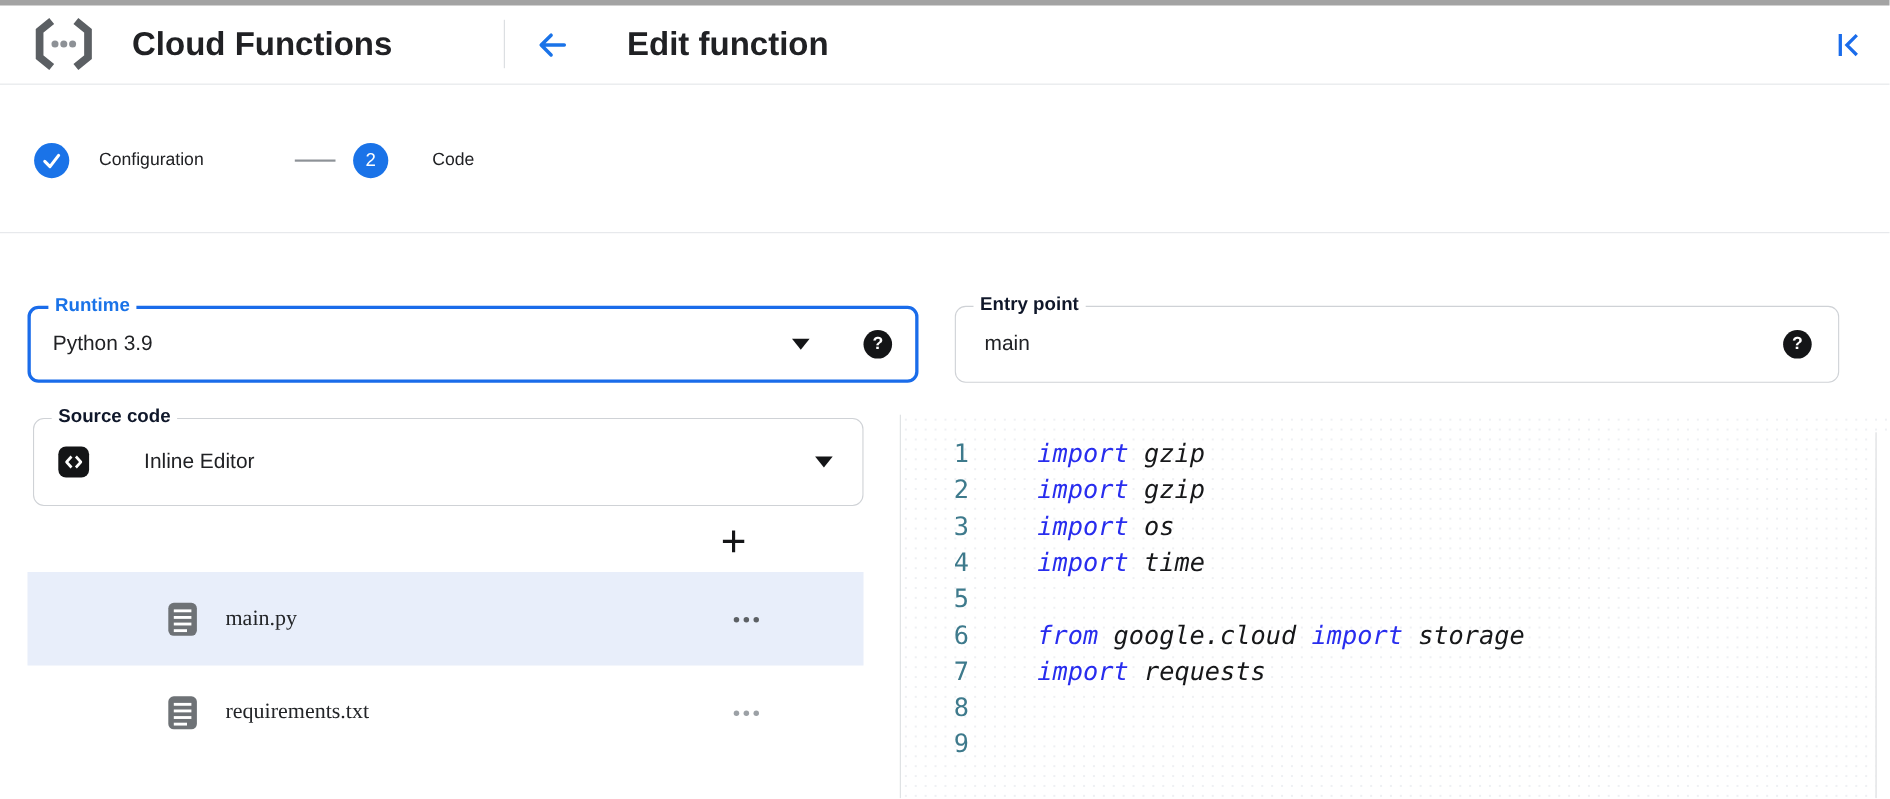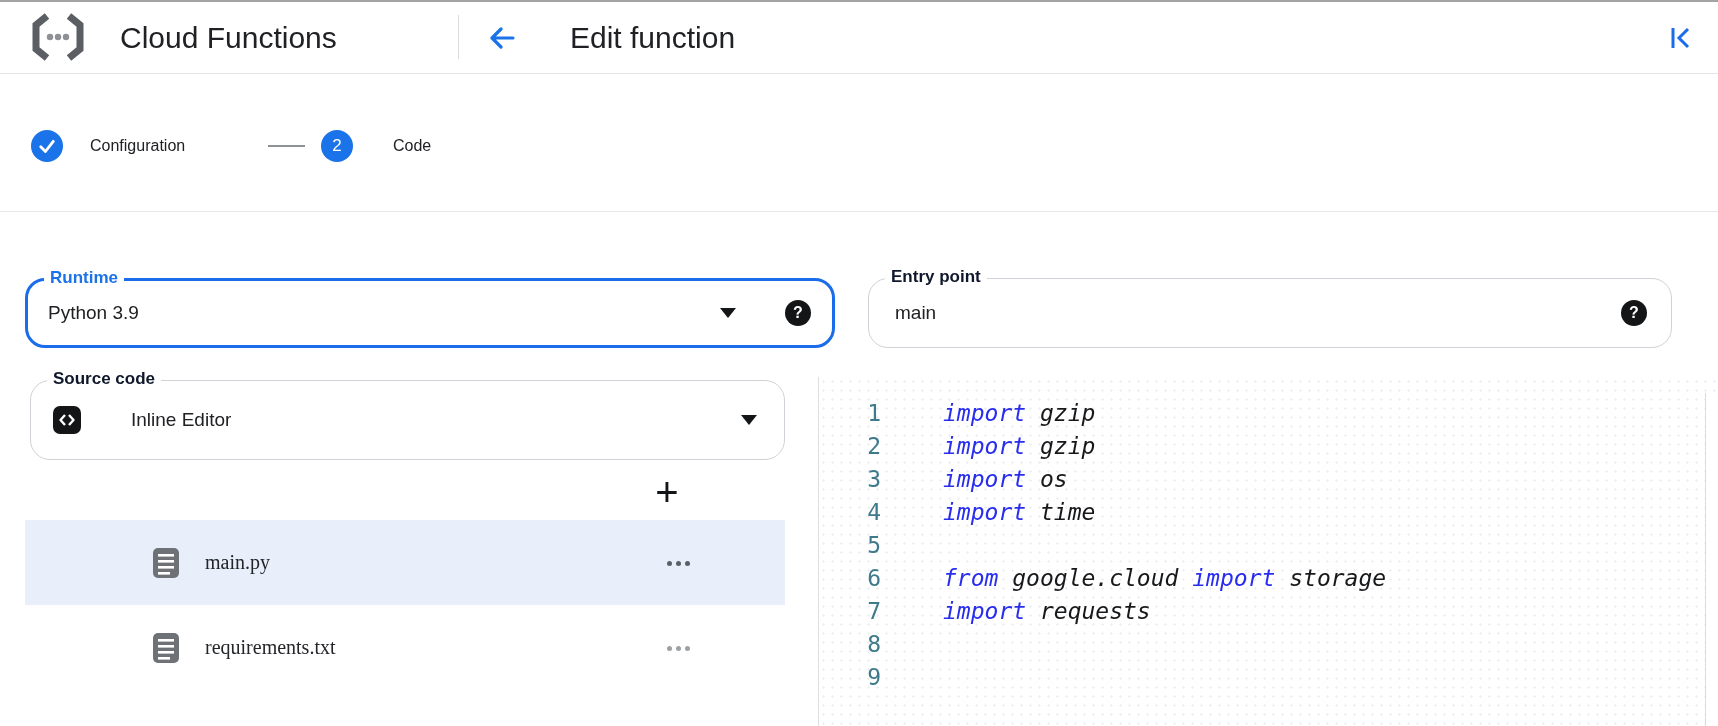--- a/index.html
+++ b/index.html
@@ -2,36 +2,36 @@
 <html><head>
 <meta charset="utf-8">
 <style>
   html,body{margin:0;padding:0;background:#fff;}
   #app{
     position:relative;width:1718px;height:726px;overflow:hidden;
     background:#fff;font-family:"Liberation Sans",sans-serif;color:#1f2124;
   }
   
   .header{position:absolute;left:0;top:0;width:1718px;height:71px;background:#fff;
-    border-top:2px solid #a3a3a3;border-bottom:1px solid #e3e6e9;}
+    border-top:5px solid #a3a3a3;border-bottom:1px solid #e3e6e9;font-weight:bold;}
   .logo{position:absolute;left:30px;top:11px;width:56px;height:48px;}
   .product-name{position:absolute;left:120px;top:0;height:71px;display:flex;align-items:center;
     font-size:30px;color:#202124;letter-spacing:0;}
   .header-vdiv{position:absolute;left:458px;top:13px;width:1px;height:44px;background:#d9dcdf;}
   .back-btn{position:absolute;left:485px;top:19px;width:34px;height:34px;display:flex;align-items:center;justify-content:center;cursor:pointer;}
   .page-title{position:absolute;left:570px;top:0;height:71px;display:flex;align-items:center;font-size:30px;color:#202124;}
   .collapse-btn{position:absolute;left:1666px;top:21px;width:30px;height:30px;display:flex;align-items:center;justify-content:center;cursor:pointer;}
   
   .step-circle{position:absolute;top:130px;width:32px;height:32px;border-radius:50%;background:#1a73e8;
     display:flex;align-items:center;justify-content:center;color:#fff;font-size:17px;font-weight:500;}
   .step-label{position:absolute;top:130px;height:32px;display:flex;align-items:center;font-size:16px;color:#202124;}
   .step-connector{position:absolute;left:268px;top:145px;width:37px;height:2px;background:#8d9297;}
   .divider2{position:absolute;left:0;top:211px;width:1718px;height:1px;background:#e5e7ea;}
   
-  .field{position:absolute;background:#fff;border-radius:20px;box-sizing:border-box;}
+  .field{position:absolute;background:#fff;border-radius:10px;box-sizing:border-box;}
   .field-label{position:absolute;top:-12px;left:16px;background:#fff;padding:0 6px;
     font-size:17px;font-weight:600;color:#0f172a;line-height:20px;white-space:nowrap;}
   .runtime-field{left:25px;top:278px;width:810px;height:70px;border:3px solid #1a6cea;}
   .runtime-field .field-label{color:#1a73e8;top:-13px;}
   .field-value{position:absolute;left:20px;top:0;height:100%;display:flex;align-items:center;font-size:19px;color:#202124;}
   .caret{width:0;height:0;border-left:8px solid transparent;border-right:8px solid transparent;
     border-top:10px solid #141517;position:absolute;top:50%;margin-top:-5px;}
   .help{position:absolute;top:50%;margin-top:-13px;width:26px;height:26px;border-radius:50%;background:#141517;
     color:#fff;font-size:16px;font-weight:700;display:flex;align-items:center;justify-content:center;cursor:pointer;}
   .entry-field{left:868px;top:278px;width:804px;height:70px;border:1px solid #cfd2d6;}

